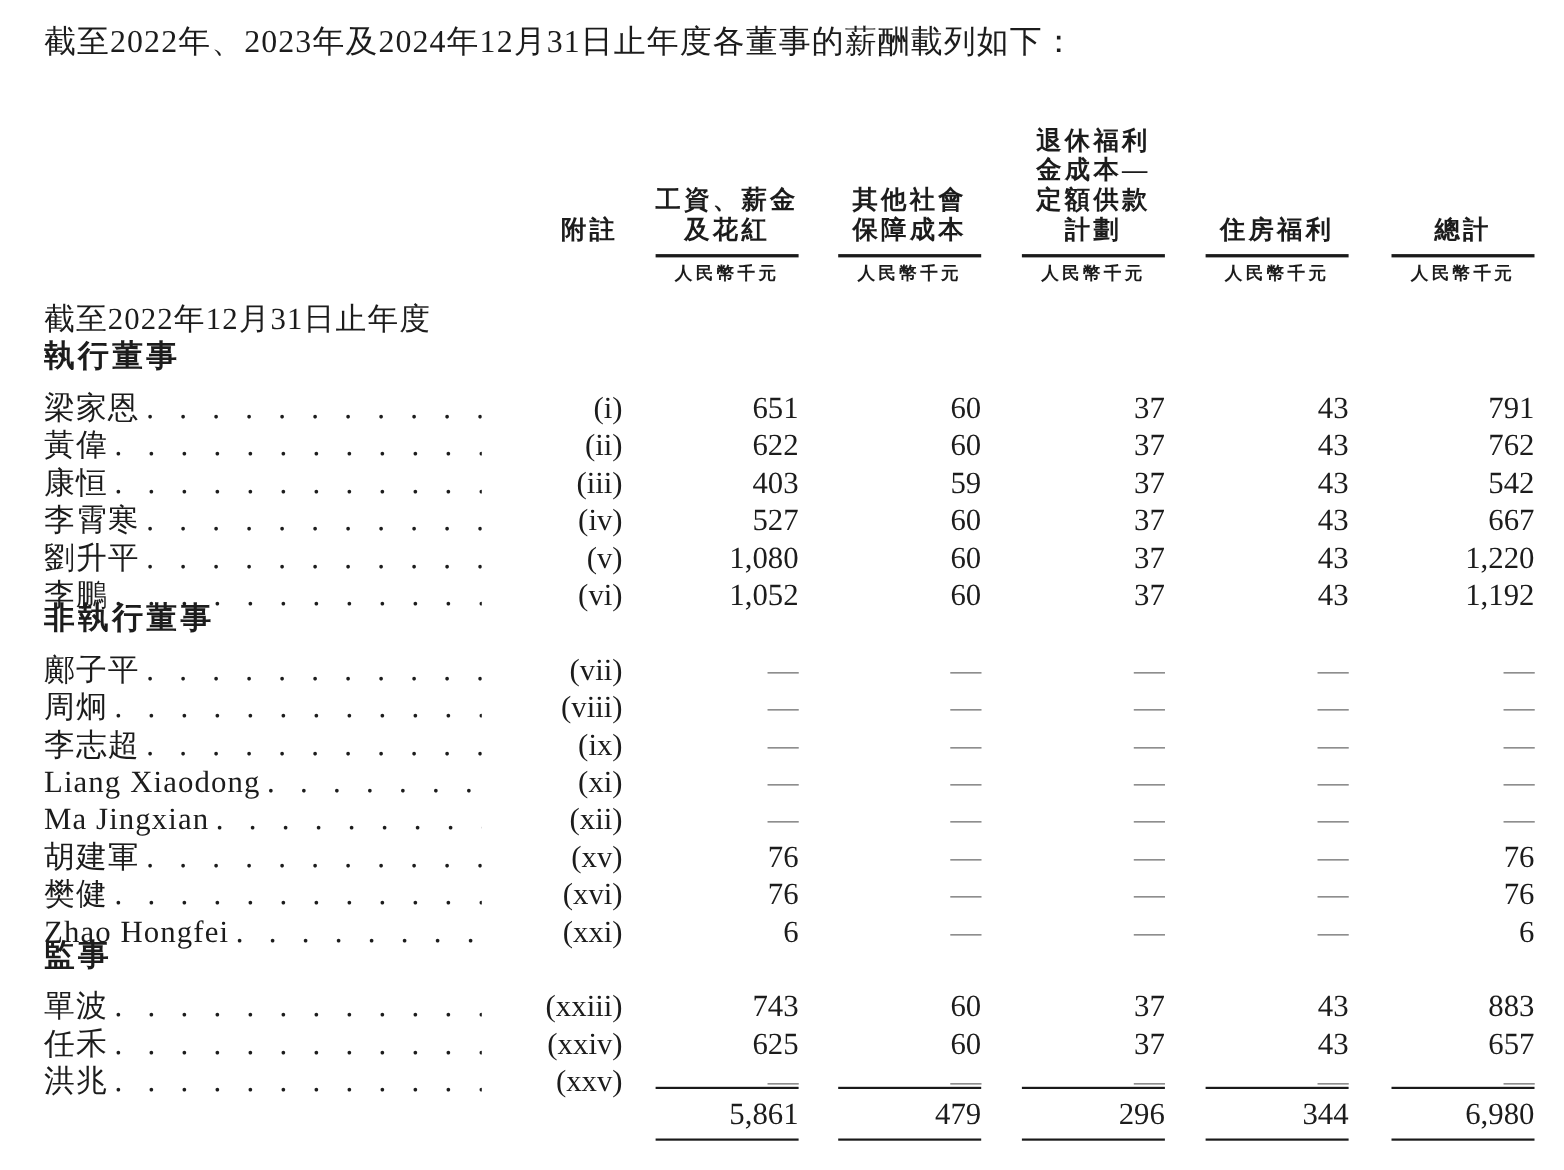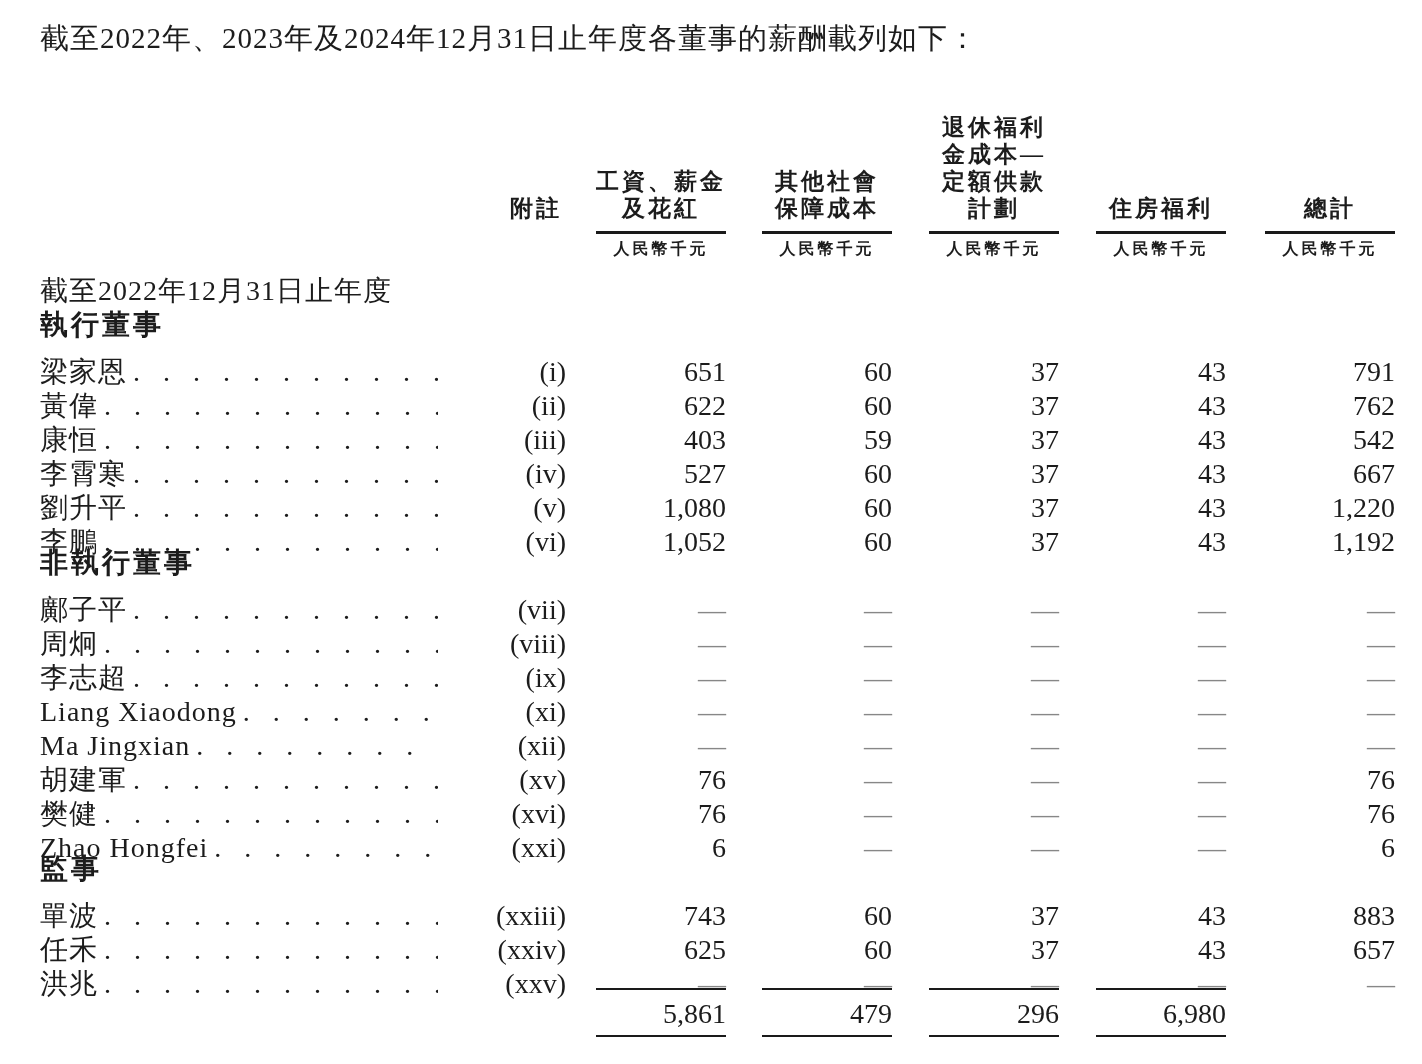--- a/index.html
+++ b/index.html
@@ -396,19 +396,22 @@
           <div class="cell num">
             <div class="tbox">5,861</div>
           </div>
           <div class="cell num">
             <div class="tbox">479</div>
           </div>
           <div class="cell num">
             <div class="tbox">296</div>
           </div>
           <div class="cell num">
+            <div class="tbox">344</div>
+          </div>
+          <div class="cell num">
             <div class="tbox">6,980</div>
           </div>
         </div>
       </div>
 
   </div>
 </div>
 
 </body></html>

